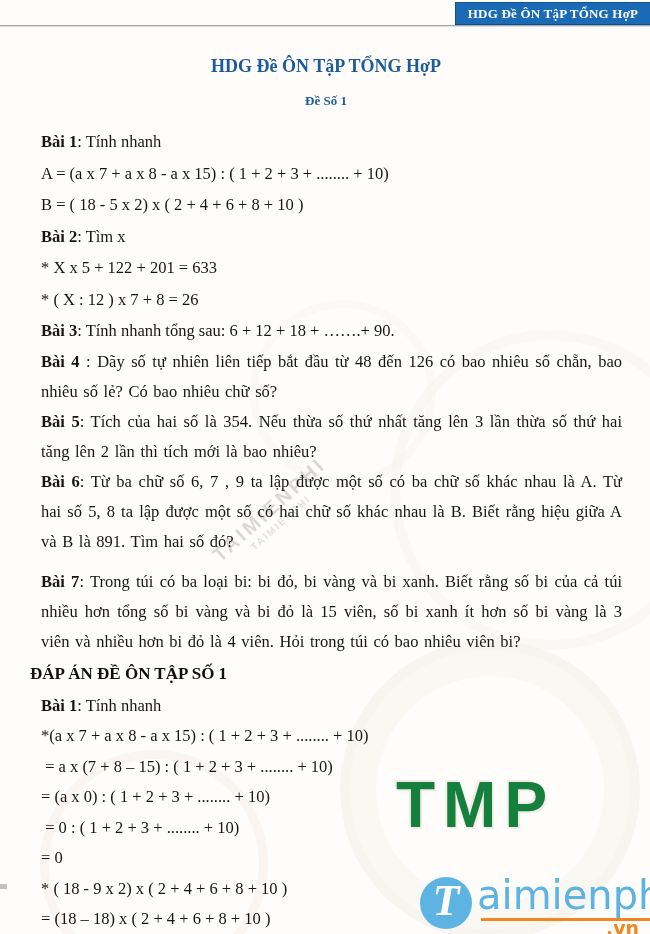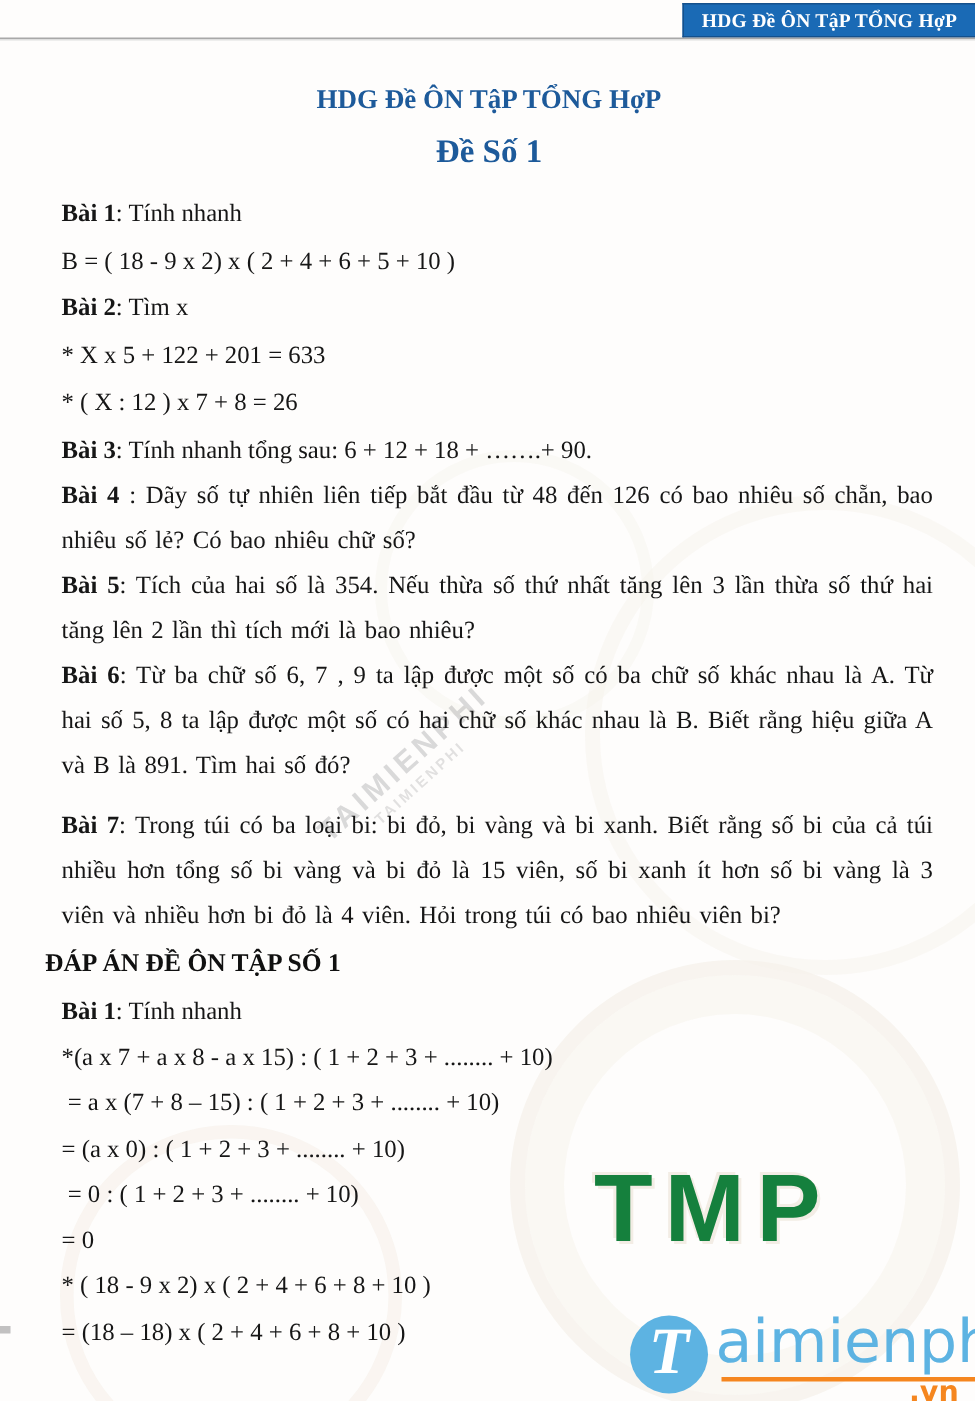--- a/index.html
+++ b/index.html
@@ -49,21 +49,21 @@
     color:#15803d;text-shadow:0 0 1px #f0eae2, 2px 2px 0 #f3ede5, -2px -2px 0 #f3ede5;
   }
 
   
   .content{position:absolute;top:54px;left:30px;width:592px;color:#161616;}
   .doc-title{
     text-align:center;color:#1d5a9a;font-weight:bold;font-size:18px;
     line-height:24px;margin:0 0 12px;
   }
   .doc-subtitle{
-    text-align:center;color:#1d5a9a;font-weight:bold;font-size:22px;
+    text-align:center;color:#1d5a9a;font-weight:bold;font-size:13px;
     line-height:22px;margin:0 0 14px;
   }
   .blk{font-size:16.5px;margin-left:11px;}
   .blk b{font-weight:bold;}
   .blk.line{line-height:31.5px;white-space:pre-wrap;}
   .blk.para{line-height:30px;text-align:justify;word-spacing:1.5px;}
   .blk.gap{margin-top:10px;}
   .blk.heading{
     text-align:left;font-weight:bold;font-size:17px;color:#101010;
     line-height:22px;margin:6px 0 6px;
@@ -111,21 +111,22 @@
     <span class="small">TAIMIENPHI</span>
   </div>
 
   <div class="wm-tmp">TMP</div>
 
   <div class="content">
     <div class="doc-title">HDG Đề ÔN TậP TỔNG HợP</div>
     <div class="doc-subtitle">Đề Số 1</div>
     <div id="doc-body">
         <div class="blk line"><b>Bài 1</b>: Tính nhanh</div>
-        <div class="blk line">B = ( 18 - 9 x 2) x ( 2 + 4 + 6 + 5 + 10 )</div>
+        <div class="blk line">A = (a x 7 + a x 8 - a x 15) : ( 1 + 2 + 3 + ........ + 10)</div>
+        <div class="blk line">B = ( 18 - 5 x 2) x ( 2 + 4 + 6 + 8 + 10 )</div>
         <div class="blk line"><b>Bài 2</b>: Tìm x</div>
         <div class="blk line">* X x 5 + 122 + 201 = 633</div>
         <div class="blk line">* ( X : 12 ) x 7 + 8 = 26</div>
         <div class="blk line"><b>Bài 3</b>: Tính nhanh tổng sau: 6 + 12 + 18 + …….+ 90.</div>
         <div class="blk para"><b>Bài 4</b> : Dãy số tự nhiên liên tiếp bắt đầu từ 48 đến 126 có bao nhiêu số chẵn, bao nhiêu số lẻ? Có bao nhiêu chữ số?</div>
         <div class="blk para"><b>Bài 5</b>: Tích của hai số là 354. Nếu thừa số thứ nhất tăng lên 3 lần thừa số thứ hai tăng lên 2 lần thì tích mới là bao nhiêu?</div>
         <div class="blk para"><b>Bài 6</b>: Từ ba chữ số 6, 7 , 9 ta lập được một số có ba chữ số khác nhau là A. Từ hai số 5, 8 ta lập được một số có hai chữ số khác nhau là B. Biết rằng hiệu giữa A và B là 891. Tìm hai số đó?</div>
         <div class="blk para gap"><b>Bài 7</b>: Trong túi có ba loại bi: bi đỏ, bi vàng và bi xanh. Biết rằng số bi của cả túi nhiều hơn tổng số bi vàng và bi đỏ là 15 viên, số bi xanh ít hơn số bi vàng là 3 viên và nhiều hơn bi đỏ là 4 viên. Hỏi trong túi có bao nhiêu viên bi?</div>
         <div class="blk heading">ĐÁP ÁN ĐỀ ÔN TẬP SỐ 1</div>
         <div class="blk ansline"><b>Bài 1</b>: Tính nhanh</div>

